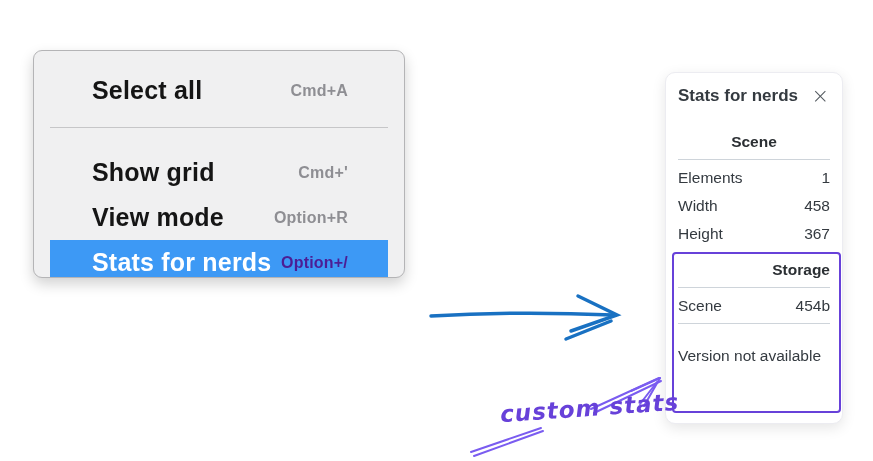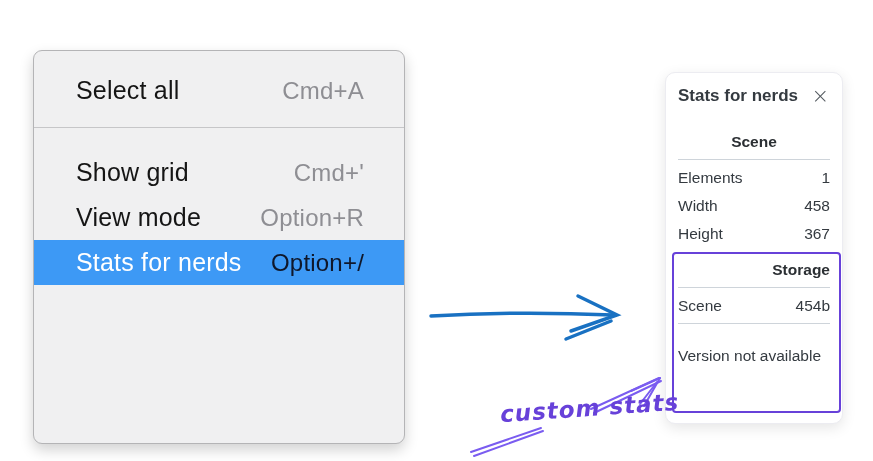--- a/index.html
+++ b/index.html
@@ -5,36 +5,37 @@
   * { margin:0; padding:0; box-sizing:border-box; }
   html,body { background:#ffffff; }
   .stage {
     position:relative; width:873px; height:461px; overflow:hidden;
     background:#ffffff;
     font-family:"Liberation Sans", sans-serif;
   }
 
   
   .menu {
-    position:absolute; left:33px; top:50px; width:372px; height:394px;
+    position:absolute; left:33px; top:50px; width:372px; height:228px;
     background:#f0f0f1;
     border:1px solid #b4b4b6;
     border-radius:9px;
     box-shadow:0 6px 14px rgba(0,0,0,.18);
-    padding:17px 0 20px;
+    padding:17px 16px 20px;
     font-size:25px; color:#151515;
     overflow:hidden;
+    font-weight:bold;
   }
   .menu-item {
     height:45px; display:flex; align-items:center; justify-content:space-between;
     padding:0 40px 0 42px; cursor:default; letter-spacing:.2px;
   }
-  .menu-item .shortcut { color:#8e8e93; font-size:24px; }
+  .menu-item .shortcut { color:#8e8e93; font-size:16px; }
   .menu-item.highlighted { background:#3d99f5; color:#ffffff; }
-  .menu-item.highlighted .shortcut { color:#0f172a; }
+  .menu-item.highlighted .shortcut { color:#4c1d95; }
   .menu-separator {
     border:none; border-top:1px solid #c6c6c8;
     margin:14px 0 22px 0;
   }
 
   
   .panel {
     position:absolute; left:665px; top:72px; width:178px; height:352px;
     background:#ffffff;
     border:1px solid #ececf1;

